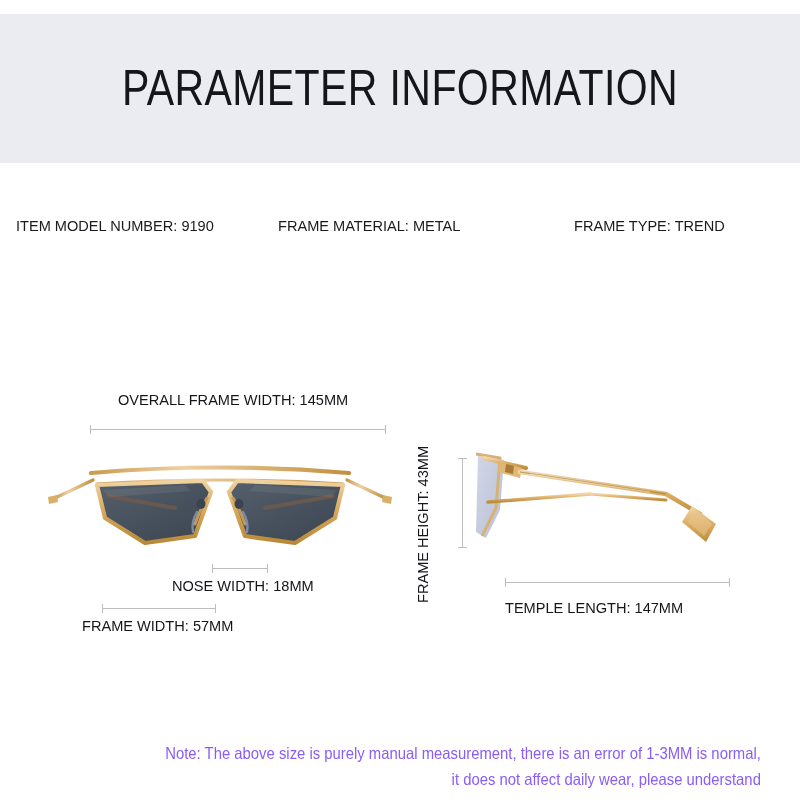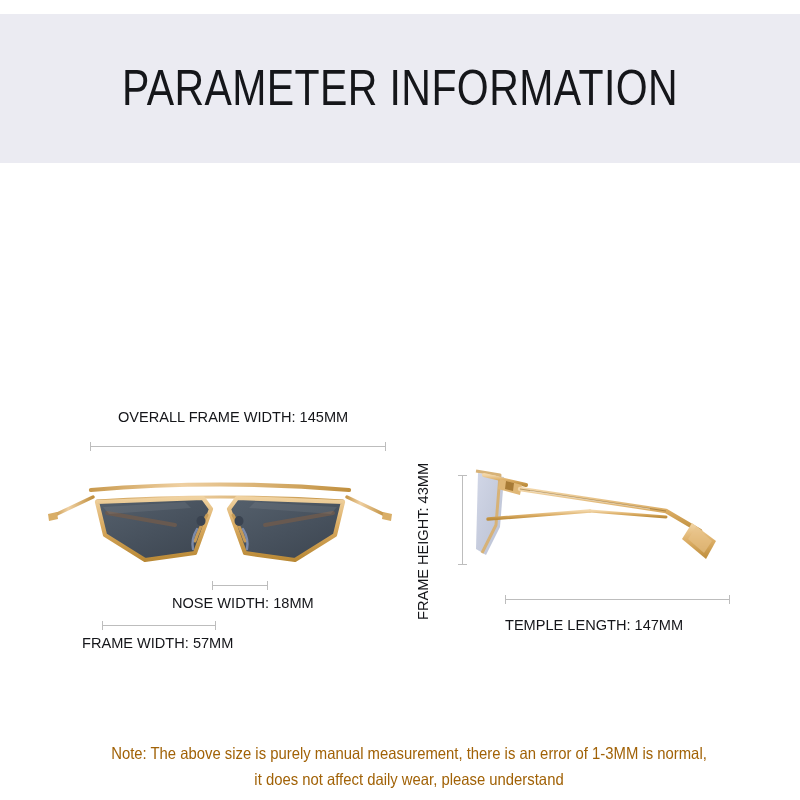--- a/index.html
+++ b/index.html
@@ -68,21 +68,21 @@
     transform-origin: left center;
   }
   .c1 { width: 262px; }
   .c2 { width: 296px; }
   .c3 { width: 210px; }
 
   
   .diagram {
     position: absolute;
     left: 0;
-    top: 387px;
+    top: 370px;
     width: 800px;
     height: 290px;
     text-decoration: underline;
   }
 
   .dim-label {
     position: absolute;
     font-size: 15.5px;
     line-height: 20px;
     color: #15161a;
@@ -141,40 +141,45 @@
     transform-origin: left bottom;
     transform: rotate(-90deg) scaleX(0.94);
   }
 
   
   .note {
     position: absolute;
     left: 0;
     top: 740px;
     width: 800px;
-    text-align: center;
+    text-align: right;
     font-size: 16.5px;
     line-height: 26px;
-    color: #a16207;
+    color: #8b5cf6;
     font-family: "Liberation Sans Narrow", "Liberation Sans", sans-serif;
     padding-left: 18px;
   }
   .note span { display: block; transform: scaleX(0.9); }
 
   svg { display: block; overflow: visible; }
 </style>
 </head>
 <body>
 
 <div id="page">
 
   <div class="header-band"></div>
   <div class="page-title">PARAMETER INFORMATION</div>
 
   <div class="spec-grid">
+    <div class="spec-row">
+      <div class="spec-cell c1">ITEM MODEL NUMBER: 9190</div>
+      <div class="spec-cell c2">FRAME MATERIAL: METAL</div>
+      <div class="spec-cell c3">FRAME TYPE: TREND</div>
+    </div>
   </div>
 
   <div class="diagram">
 
     <div class="dim-label" style="left:118px; top:20px;">OVERALL FRAME WIDTH: 145MM</div>
     <div class="dim-h" style="left:90px; top:55px; width:296px;">
       <div class="bar"></div>
         <div class="tick l"></div>
         <div class="tick r"></div>
     </div>

